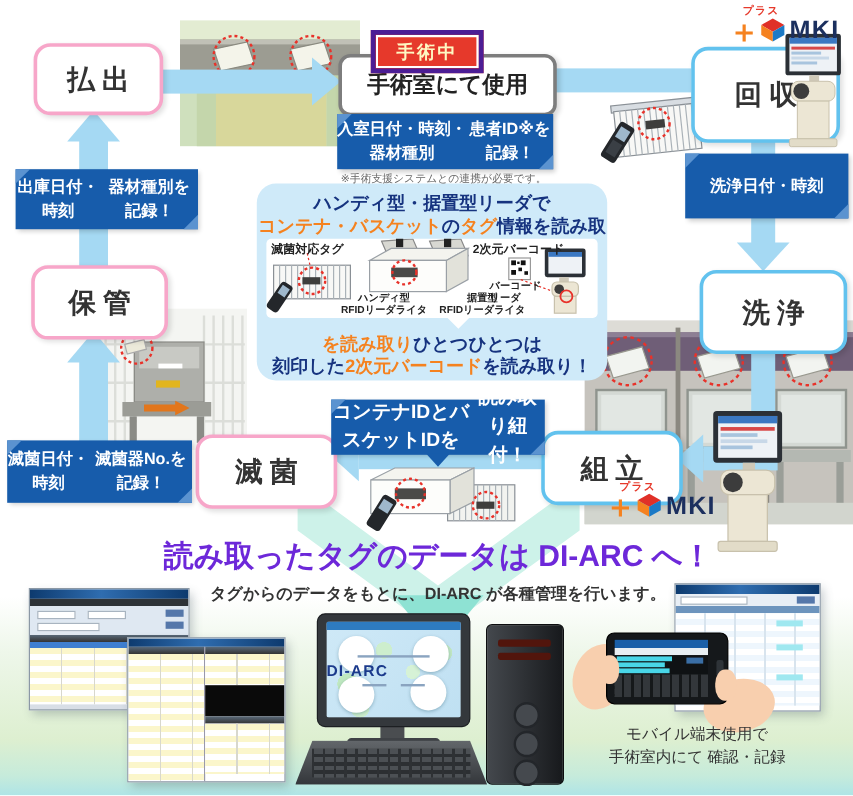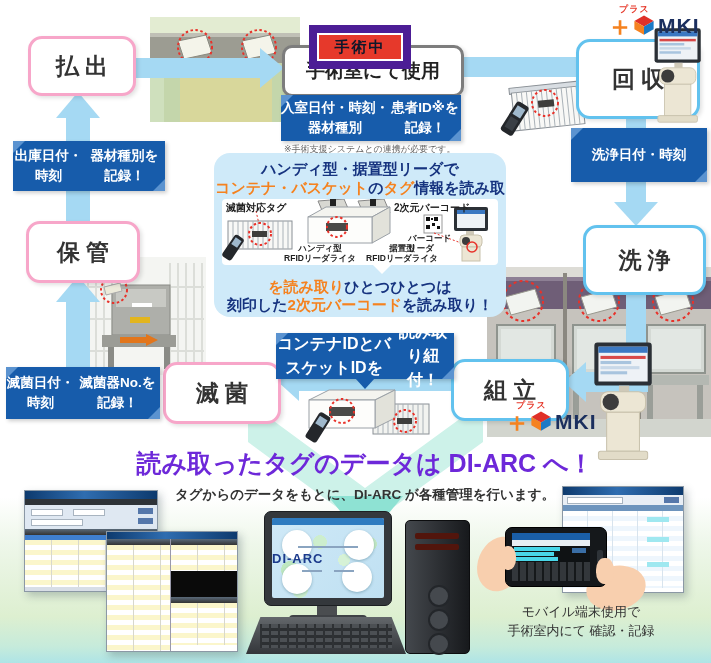--- a/index.html
+++ b/index.html
@@ -8,22 +8,22 @@
   .abs{position:absolute;}
   
   .step{position:absolute;background:#fff;border-radius:14px;display:flex;align-items:center;justify-content:center;
         font-size:23px;font-weight:600;letter-spacing:6px;color:#333;text-indent:6px;
         box-shadow:2px 2px 4px rgba(0,0,0,.12);z-index:5;}
   .step.pink{border:3px solid #f7a6c9;}
   .step.blue{border:3px solid #62c2ee;}
   .usebox{position:absolute;background:#fff;border:3px solid #7d7d7d;border-radius:10px;display:flex;
         align-items:center;justify-content:center;font-size:19px;font-weight:600;color:#222;
         box-shadow:2px 2px 4px rgba(0,0,0,.15);z-index:5;}
-  .badge{position:absolute;background:#e6392b;color:#0f172a;font-size:15px;font-weight:bold;letter-spacing:2px;
-        display:flex;align-items:center;justify-content:center;border:8px solid #4c1d95;
+  .badge{position:absolute;background:#e6392b;color:#fef9c3;font-size:15px;font-weight:bold;letter-spacing:2px;
+        display:flex;align-items:center;justify-content:center;border:4px solid #4c1d95;
         box-shadow:inset 0 0 0 2px #fff;z-index:7;}
   
   .rec{position:absolute;background:#175cab;color:#fff;font-weight:bold;text-align:center;
        display:flex;flex-direction:row;align-items:center;justify-content:center;line-height:1.5;
        z-index:5;box-shadow:2px 2px 4px rgba(0,0,0,.2);}
   .rec::before{content:"";position:absolute;top:0;left:0;border-top:12px solid #5b93d0;border-right:12px solid transparent;}
   .rec::after{content:"";position:absolute;bottom:0;right:0;border-bottom:12px solid #5b93d0;border-left:12px solid transparent;}
   .rec .tail{position:absolute;left:50%;bottom:-10px;transform:translateX(-50%);width:0;height:0;
        border-left:10px solid transparent;border-right:10px solid transparent;border-top:11px solid #175cab;}
   

